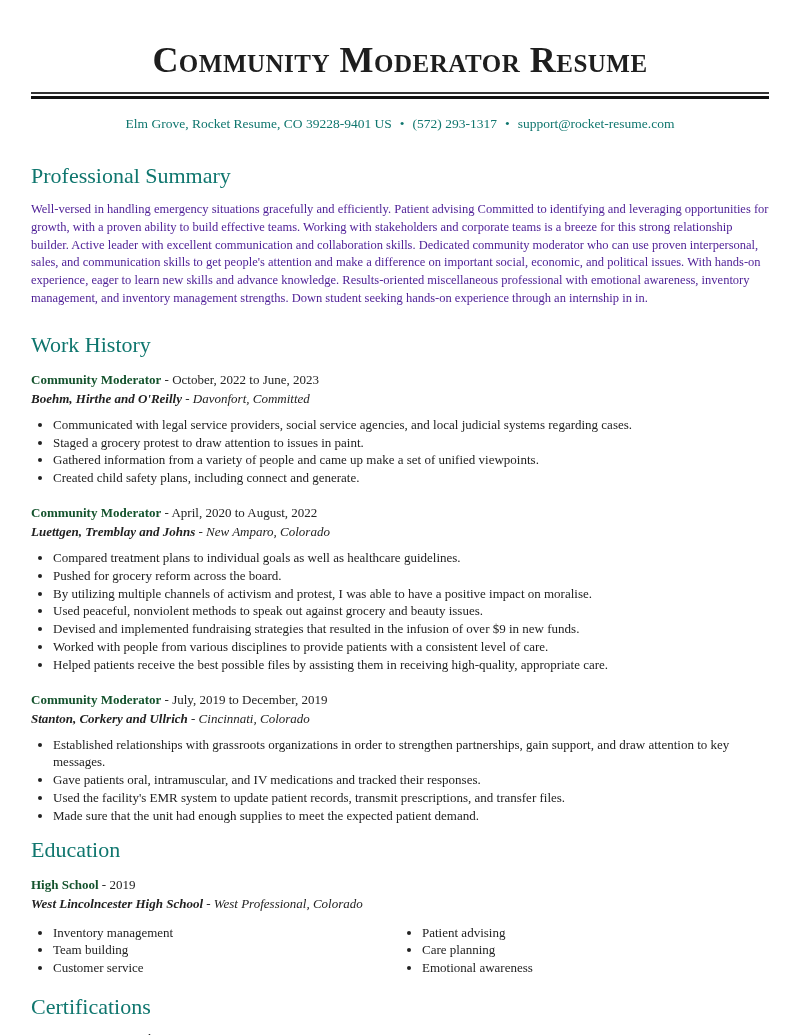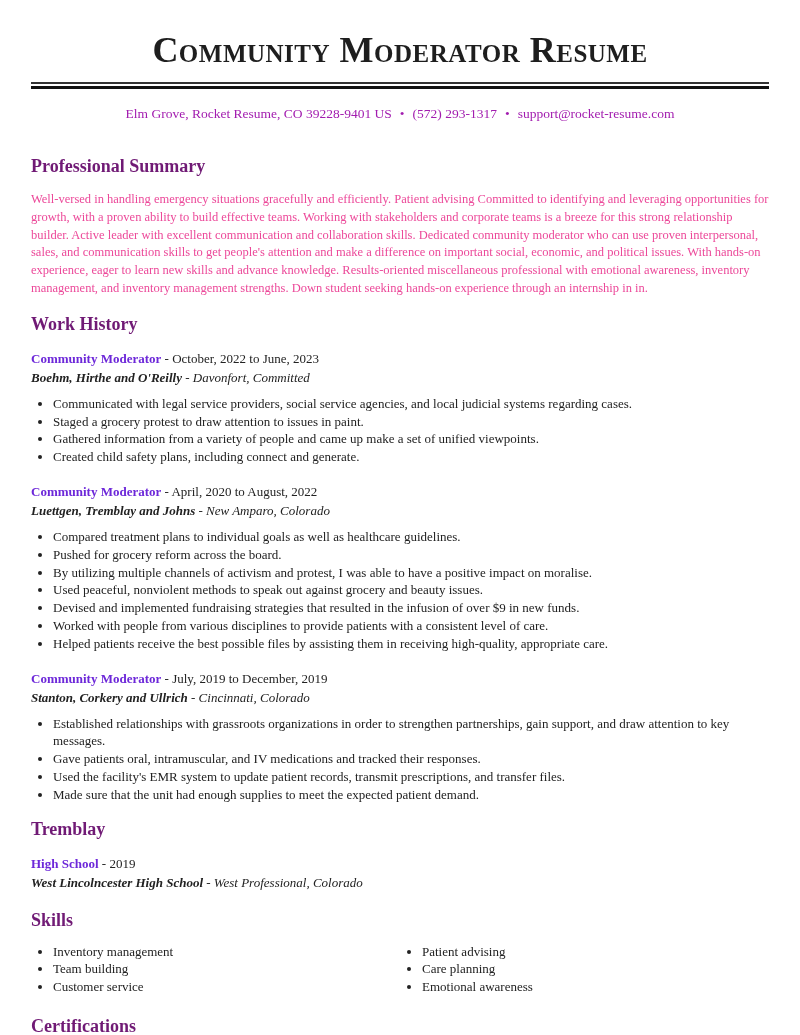--- a/index.html
+++ b/index.html
@@ -10,39 +10,39 @@
   }
   .page { padding: 0 31px; position: relative; }
   .title {
     text-align: center;
     font-size: 36px;
     font-weight: bold;
     font-variant: small-caps;
     letter-spacing: 0.5px;
     color: #1e1e1e;
     margin: 0;
-    padding-top: 29px;
+    padding-top: 39px;
     line-height: 42px;
   }
   .rule-thin { height: 2px; background: #333; margin-top: 11px; }
   .rule-thick { height: 3px; background: #111; margin-top: 2px; }
   .contact {
-    text-align: center; font-size: 13.5px; margin-top: 16px; line-height: 18px; color: #a21caf;
+    text-align: center; font-size: 13.5px; margin-top: 16px; line-height: 18px; color: #0f766e;
   }
   .contact .sep { padding: 0 8px; }
   h2 {
-    font-weight: bold; font-size: 18px; margin: 0; color: #701a75; line-height: 26px;
+    font-weight: normal; font-size: 22px; margin: 0; color: #0f766e; line-height: 26px;
   }
   .summary-h { margin-top: 30px; }
-  .summary { font-size: 12.5px; line-height: 17.8px; margin-top: 12px; color: #ec4899; }
-  .work-h { margin-top: 13px; }
+  .summary { font-size: 12.5px; line-height: 17.8px; margin-top: 12px; color: #4c1d95; }
+  .work-h { margin-top: 24px; }
   .job { margin-top: 12px; }
   .job + .job { margin-top: 16px; }
   .job-line { font-size: 13px; line-height: 19.5px; }
-  .job-line b { color: #6d28d9; }
+  .job-line b { color: #14532d; }
   .company-line { font-size: 13px; line-height: 19.5px; font-style: italic; }
   .company-line b { }
   ul { margin: 7px 0 0 0; padding-left: 22px; }
   li { font-size: 13px; line-height: 17.8px; color: #222; }
   .edu-h { margin-top: 12px; }
   .edu { margin-top: 12px; }
   .skills-h { margin-top: 14px; }
   .skills { display: flex; margin-top: 10px; }
   .skills ul { width: 364px; margin-top: 0; }
   .cert-h { margin-top: 17px; }
@@ -93,27 +93,26 @@
     <div class="job-line"><b>Community Moderator</b><span> - July, 2019 to December, 2019</span></div>
     <div class="company-line"><b>Stanton, Corkery and Ullrich</b><span> - Cincinnati, Colorado</span></div>
     <ul>
       <li>Established relationships with grassroots organizations in order to strengthen partnerships, gain support, and draw attention to key messages.</li>
       <li>Gave patients oral, intramuscular, and IV medications and tracked their responses.</li>
       <li>Used the facility's EMR system to update patient records, transmit prescriptions, and transfer files.</li>
       <li>Made sure that the unit had enough supplies to meet the expected patient demand.</li>
     </ul>
   </div>
 
-  <h2 class="edu-h">Tremblay</h2>
+  <h2 class="edu-h">Education</h2>
   <div class="edu">
     <div class="job-line"><b>High School</b><span> - 2019</span></div>
     <div class="company-line"><b>West Lincolncester High School</b><span> - West Professional, Colorado</span></div>
   </div>
 
-  <h2 class="skills-h">Skills</h2>
   <div class="skills">
     <ul>
       <li>Inventory management</li>
       <li>Team building</li>
       <li>Customer service</li>
     </ul>
     <ul>
       <li>Patient advising</li>
       <li>Care planning</li>
       <li>Emotional awareness</li>

